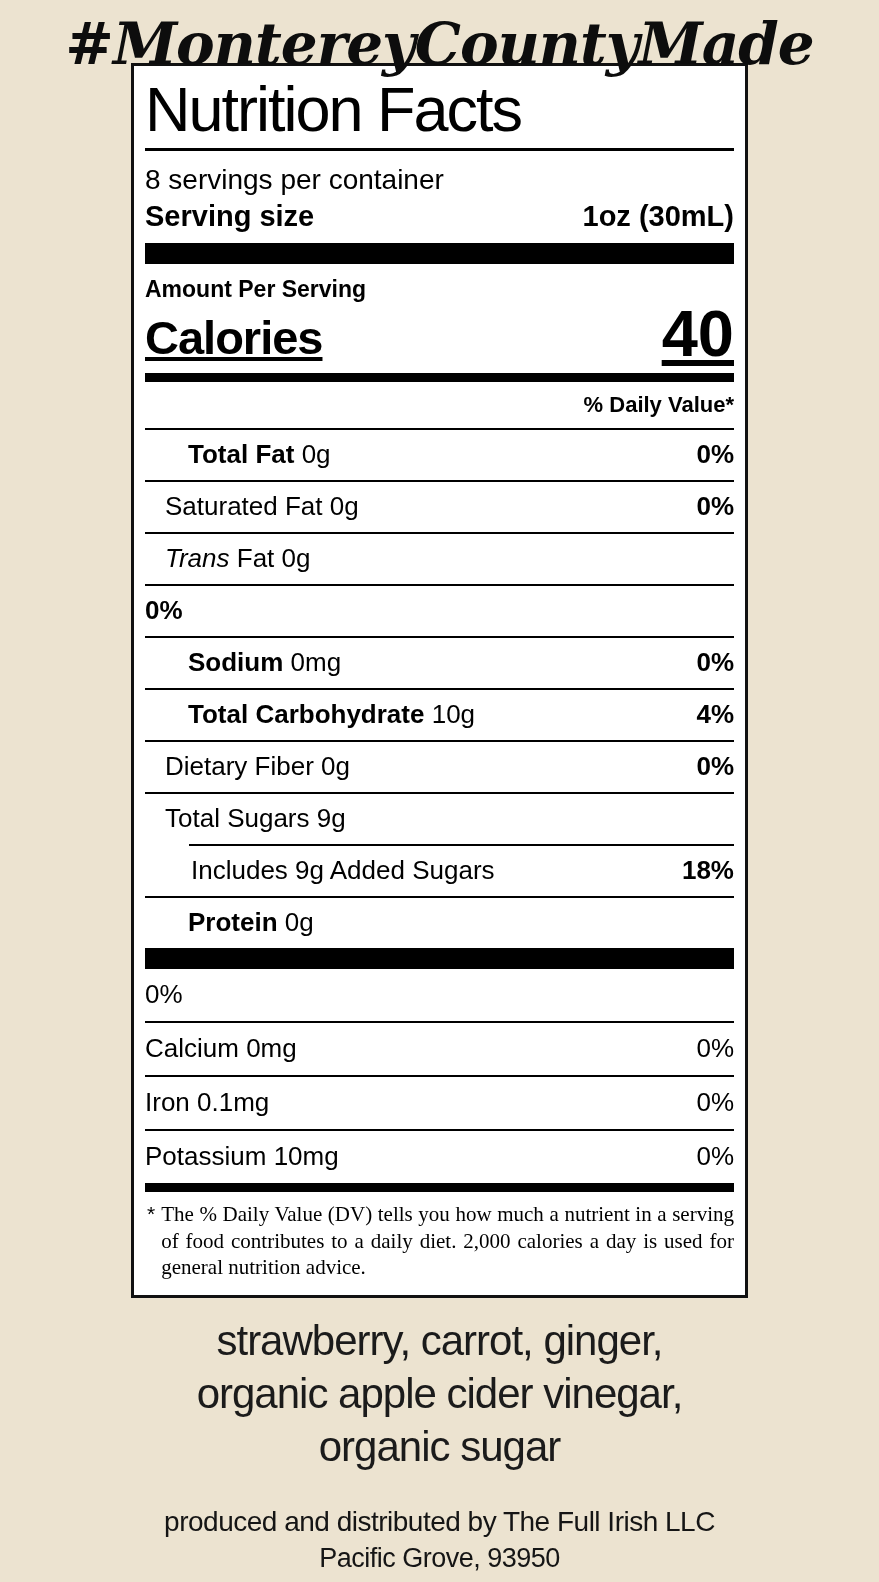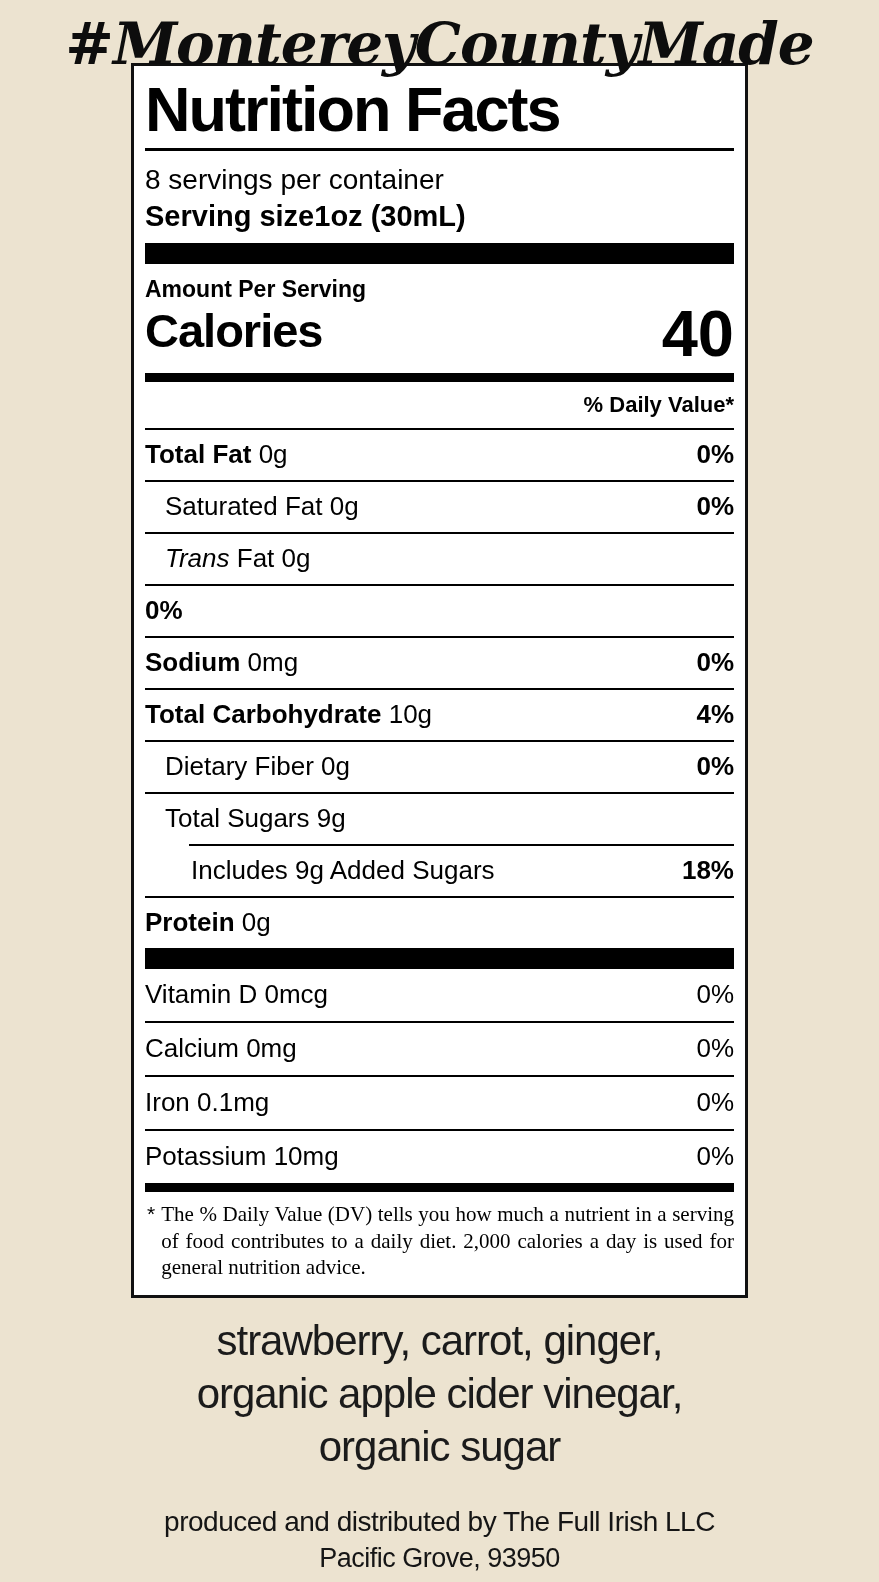--- a/index.html
+++ b/index.html
@@ -27,51 +27,52 @@
   .nf-box {
     width: 617px;
     margin: 0 auto;
     background: #fff;
     border: 3px solid #111;
     padding: 8px 11px 12px 11px;
     color: #000;
   }
   .nf-title {
     font-size: 63px;
-    font-weight: 700;
+    font-weight: 400;
     letter-spacing: -2px;
     line-height: 1.14;
     white-space: nowrap;
   }
   .rule-title { height: 3px; background: #000; margin: 2px 0 8px 0; }
   .servings { font-size: 28px; line-height: 1.2; padding: 4px 0 0 0; }
   .serving-size {
-    display: flex; justify-content: flex-start;
+    display: flex; justify-content: space-between;
     font-size: 29px; font-weight: bold; padding: 4px 0 10px 0;
   }
   .bar-thick { height: 21px; background: #000; }
   .bar-med   { height: 9px;  background: #000; }
   .aps { font-size: 23px; font-weight: bold; padding: 12px 0 0 0; }
   .cal-row {
-    display: flex; justify-content: space-between; align-items: flex-start;
+    display: flex; justify-content: space-between; align-items: flex-end;
     padding: 0 0 8px 0;
+    text-decoration: underline;
   }
   .cal-label { font-size: 47px; font-weight: bold; letter-spacing: -1px; }
   .cal-value { font-size: 65px; font-weight: bold; line-height: 0.95; }
   .dv-header {
     text-align: right; font-size: 22px; font-weight: bold;
     padding: 10px 0 10px 0;
   }
   .sep  { height: 2px; background: #000; }
   .sep-indent { margin-left: 44px; }
   .row {
     display: flex; justify-content: space-between; align-items: baseline;
     font-size: 26px; padding: 9px 0 10px 0;
   }
-  .row .nm b { font-weight: bold; }
+  .row .nm b { font-weight: bold; margin-left: 43px; }
   .row .dv-b { font-weight: bold; }
   .ind1 { padding-left: 20px; }
   .ind2 { padding-left: 46px; }
   .vit-row {
     display: flex; justify-content: space-between; align-items: baseline;
     font-size: 26px; padding: 10px 0 11px 0;
   }
   .footnote {
     display: flex; font-size: 21px; line-height: 1.26;
     padding: 9px 0 2px 0;
@@ -169,21 +170,20 @@
   <div class="sep"></div>
 
   <div class="row">
     <span class="nm"><b>Protein</b> <span>0g</span></span>
     <span class="dv-b"></span>
   </div>
 
   <div class="bar-thick"></div>
 
   <div class="vit-row">
-    <span class="nm"><span>Vitamin D</span> <span>0mcg</span></span>
     <span>0%</span>
   </div>
   <div class="sep"></div>
 
   <div class="vit-row">
     <span class="nm"><span>Calcium</span> <span>0mg</span></span>
     <span>0%</span>
   </div>
   <div class="sep"></div>
 

